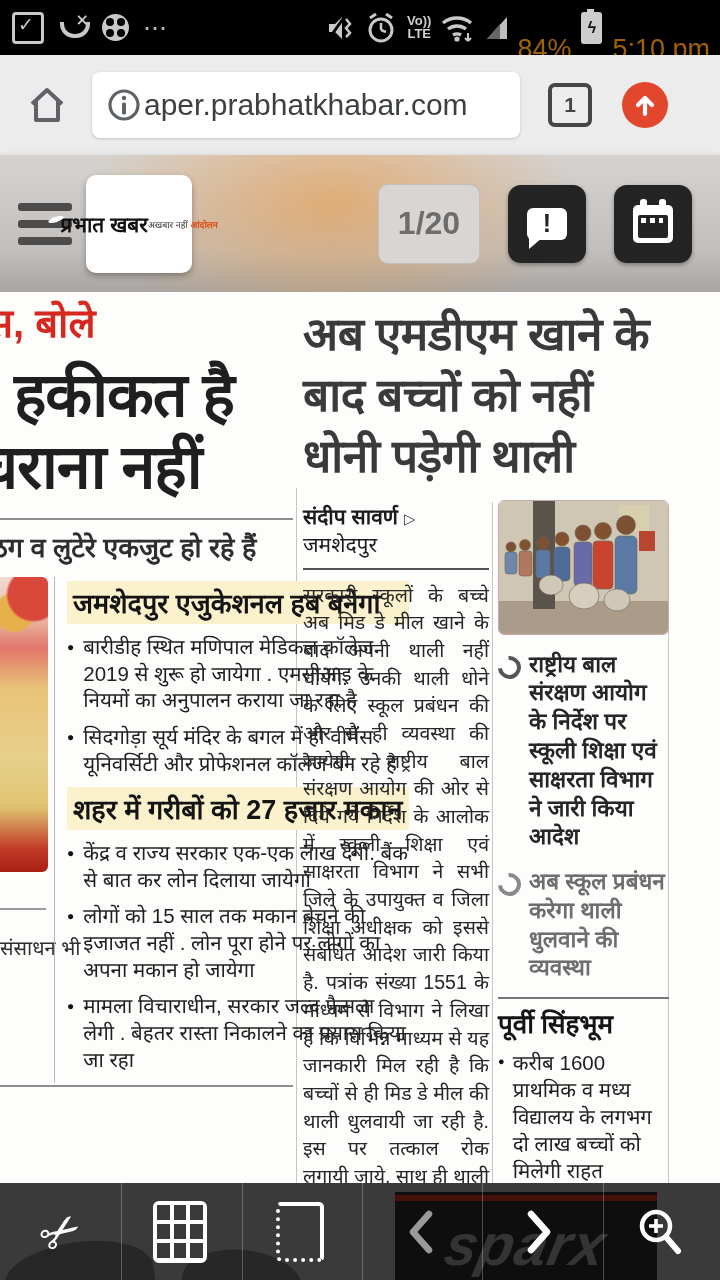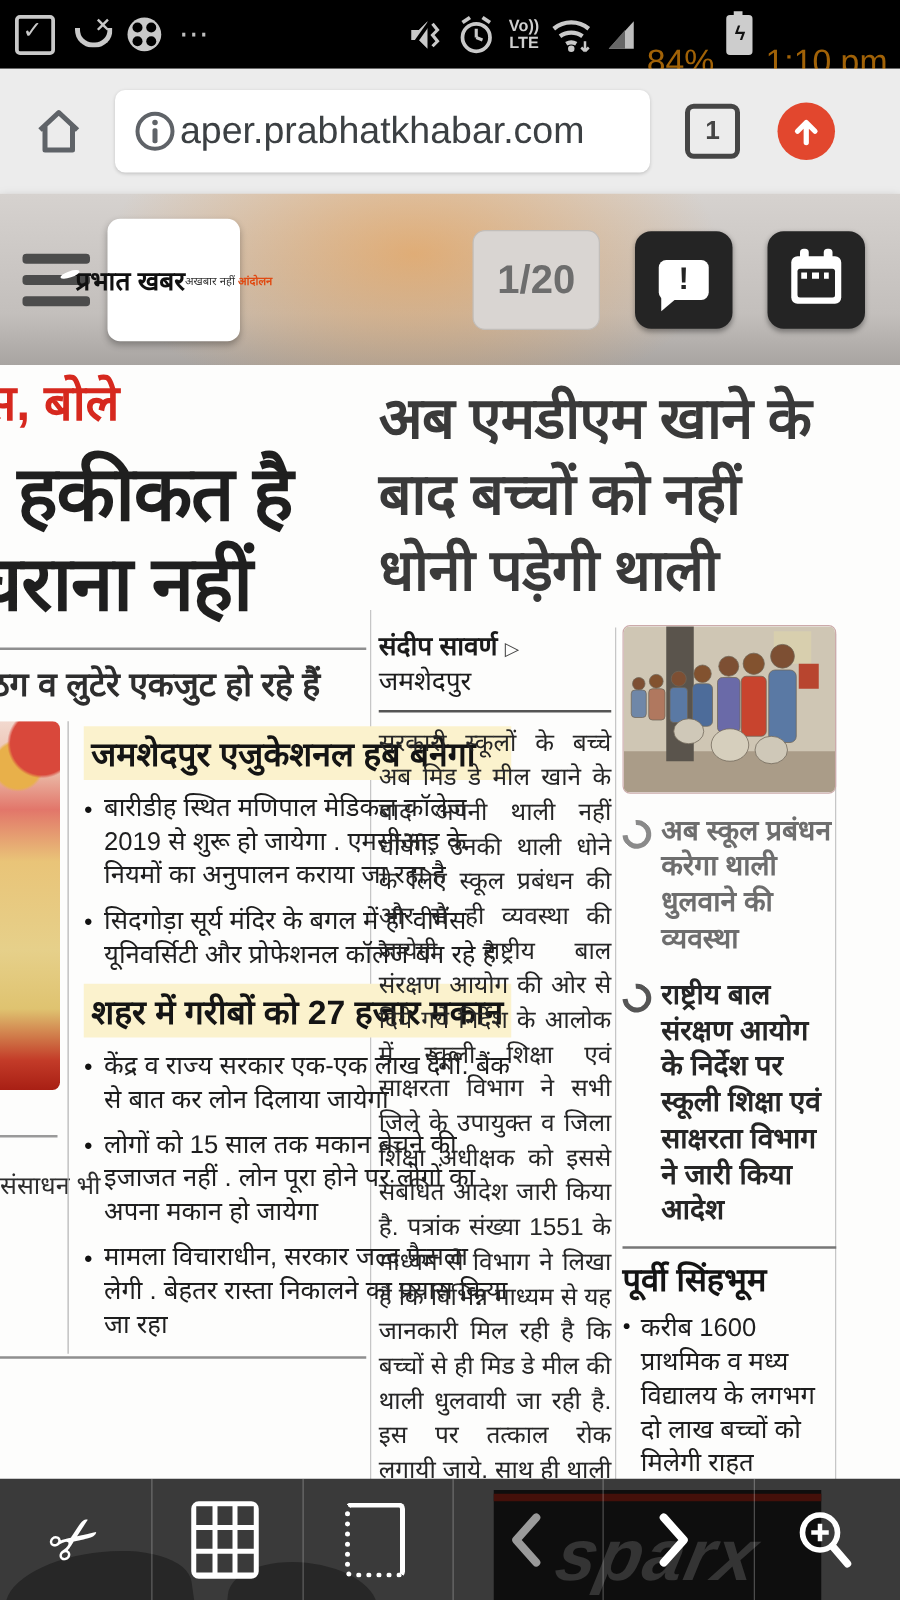--- a/index.html
+++ b/index.html
@@ -190,21 +190,21 @@
         <path d="M7 16 a15 15 0 0 1 18 0" stroke="#c9c9c9" stroke-width="3.4" fill="none"></path>
         <path d="M12 22 a8 8 0 0 1 8 0" stroke="#c9c9c9" stroke-width="3.4" fill="none"></path>
         <circle cx="16" cy="26" r="2.6" fill="#c9c9c9"></circle>
         <path d="M27 20 v8 m0 0 l-3 -3 m3 3 l3 -3" stroke="#c9c9c9" stroke-width="2" fill="none"></path>
       </svg>
       <div class="sig"></div>
       <div class="sb-batt-pct">84%</div>
       <div class="battery">
           <b>ϟ</b>
         </div>
-      <div class="sb-time">1:10 pm</div>
+      <div class="sb-time">5:10 pm</div>
     </div>
   </div>
 
   <div class="url-bar">
     <svg class="home-ic" width="46" height="46" viewBox="0 0 46 46">
       <path d="M8 22 L23 8 L38 22 M12 19 V38 H34 V19" fill="none" stroke="#5f6368" stroke-width="4" stroke-linejoin="round"></path>
     </svg>
     <div class="omnibox">
       <svg class="info" width="36" height="36" viewBox="0 0 36 36">
         <circle cx="18" cy="18" r="14" fill="none" stroke="#5f6368" stroke-width="3.2"></circle>
@@ -326,27 +326,27 @@
                 <circle cx="127" cy="24" r="9.5" fill="#7d4f33"></circle>
                   <rect x="116" y="35" width="22" height="58" rx="5" fill="#5a79a4"></rect>
                 <ellipse cx="52" cy="84" rx="12" ry="10" fill="#cfc8b8"></ellipse>
                 <ellipse cx="85" cy="95" rx="15" ry="13" fill="#d6cfbd"></ellipse>
                 <ellipse cx="118" cy="99" rx="13" ry="11" fill="#cfc8b8"></ellipse>
               </g>
               <rect x="140" y="30" width="16" height="20" fill="#b8452f"></rect>
             </svg>
           </div>
 
+          <div class="rp">
+            <span class="swirl"></span>
+            <span>राष्ट्रीय बाल संरक्षण आयोग के निर्देश पर स्कूली शिक्षा एवं साक्षरता विभाग ने जारी किया आदेश</span>
+          </div>
           <div class="rp dim">
             <span class="swirl"></span>
             <span>अब स्कूल प्रबंधन करेगा थाली धुलवाने की व्यवस्था</span>
-          </div>
-          <div class="rp">
-            <span class="swirl"></span>
-            <span>राष्ट्रीय बाल संरक्षण आयोग के निर्देश पर स्कूली शिक्षा एवं साक्षरता विभाग ने जारी किया आदेश</span>
           </div>
 
           <div class="region-head">पूर्वी सिंहभूम</div>
           <div class="region-li">
               <span>करीब 1600 प्राथमिक व  मध्य विद्यालय के लगभग दो लाख बच्चों को मिलेगी राहत</span>
             </div>
 
         </div>
       </div>
     </div>

